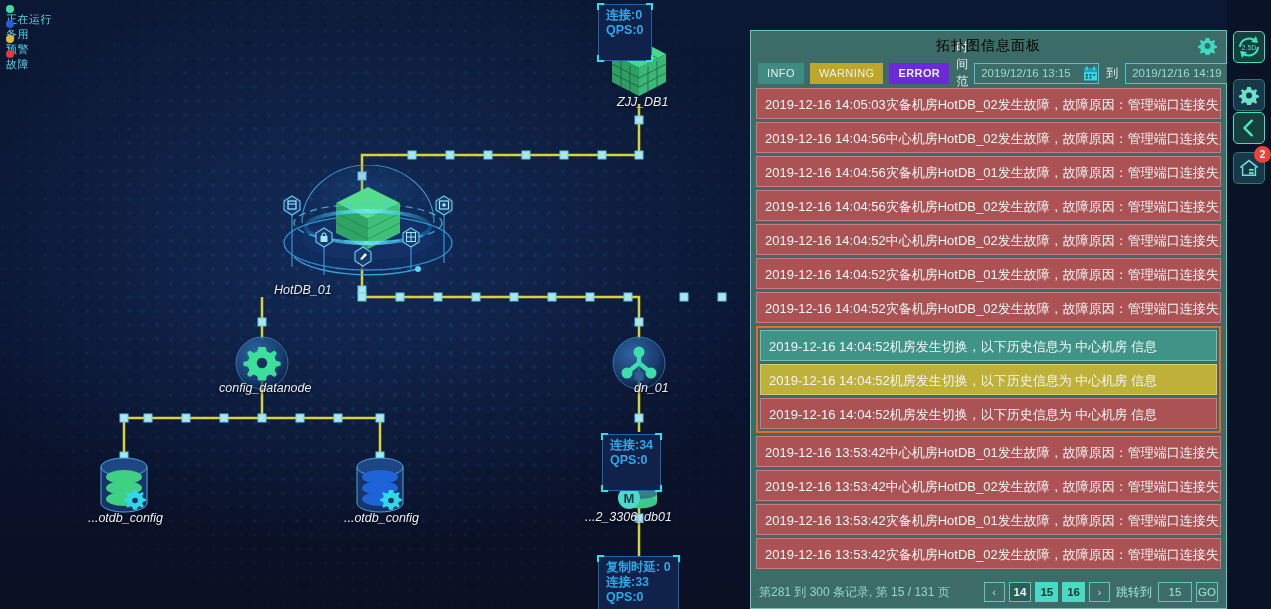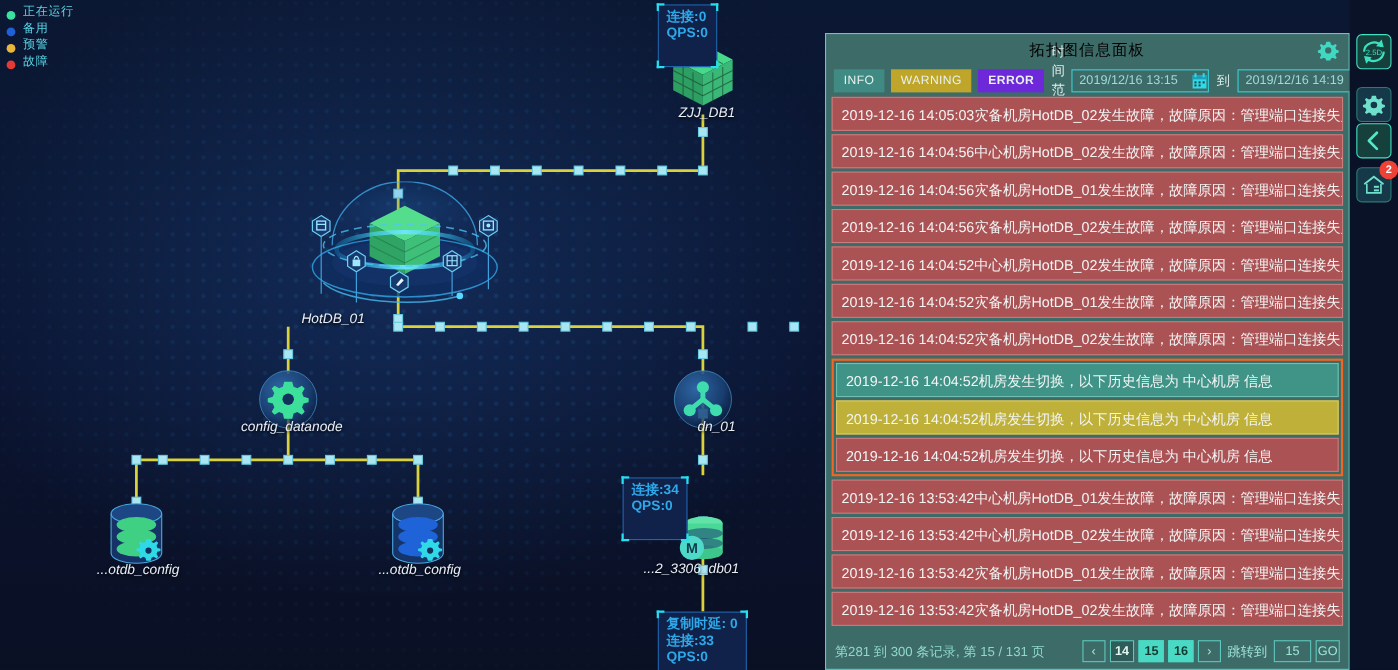--- a/index.html
+++ b/index.html
@@ -18,21 +18,21 @@
       radial-gradient(ellipse 620px 420px at 360px 250px, rgba(26,62,120,.55) 0%, rgba(13,30,66,0) 70%),
       linear-gradient(180deg, #0b1833 0%, #0a1430 55%, #0a1024 100%);
   }
   #dots {
     position: absolute; left: 0; top: 0; width: 760px; height: 609px;
     opacity: .5;
   }
 
   
   #legend { position: absolute; left: 6px; top: 5px; z-index: 30; }
-  .lg-row { display: flex; align-items: flex-end; height: 13px; margin-bottom: 2px; }
+  .lg-row { display: flex; align-items: flex-start; height: 13px; margin-bottom: 2px; flex-direction: column; }
   .lg-dot { width: 8px; height: 8px; border-radius: 50%; margin-right: 7px; flex: 0 0 8px; }
   .lg-txt { font-size: 11px; color: #57d6e6; letter-spacing: .5px; line-height: 13px; }
 
   
   .nlabel {
     position: absolute; font-size: 12.5px; font-style: italic; color: #e9eef7;
     white-space: nowrap; text-shadow: 0 1px 3px #000; z-index: 14;
   }
 
   
@@ -362,21 +362,21 @@
         <ellipse cx="31" cy="44" rx="18" ry="7" fill="#1f63d8"></ellipse>
         <path d="M8,12 L8,48 A23,9 0 0 0 54,48 L54,12" fill="none" stroke="#4aa8e0" stroke-width="1"></path>
       </g>
       <g transform="translate(42,44)" fill="#2fd9e8">
         <path d="M0,-9 l2,0 .8,2.8 2,.8 2.5,-1.5 1.5,1.5 -1.5,2.5 .8,2 2.8,.8 0,2 -2.8,.8 -.8,2 1.5,2.5 -1.5,1.5 -2.5,-1.5 -2,.8 -.8,2.8 -2,0 -2,0 -.8,-2.8 -2,-.8 -2.5,1.5 -1.5,-1.5 1.5,-2.5 -.8,-2 -2.8,-.8 0,-2 2.8,-.8 .8,-2 -1.5,-2.5 1.5,-1.5 2.5,1.5 2,-.8 .8,-2.8 z"></path>
         <circle cx="0" cy="1.5" r="2.8" fill="#12315c"></circle>
       </g>
     </svg>
     <div class="nlabel" style="left:344px;top:511px;">...otdb_config</div>
 
-    <div class="tip" style="left:566px;top:434px;">
+    <div class="tip" style="left:602px;top:434px;">
       <span class="cnr c1"></span>
         <span class="cnr c2"></span>
         <span class="cnr c3"></span>
         <span class="cnr c4"></span>
       <div>连接:34</div>
       <div>QPS:0</div>
     </div>
 
     <svg style="position:absolute;left:612px;top:468px;width:56px;height:46px;z-index:12">
       <g>

